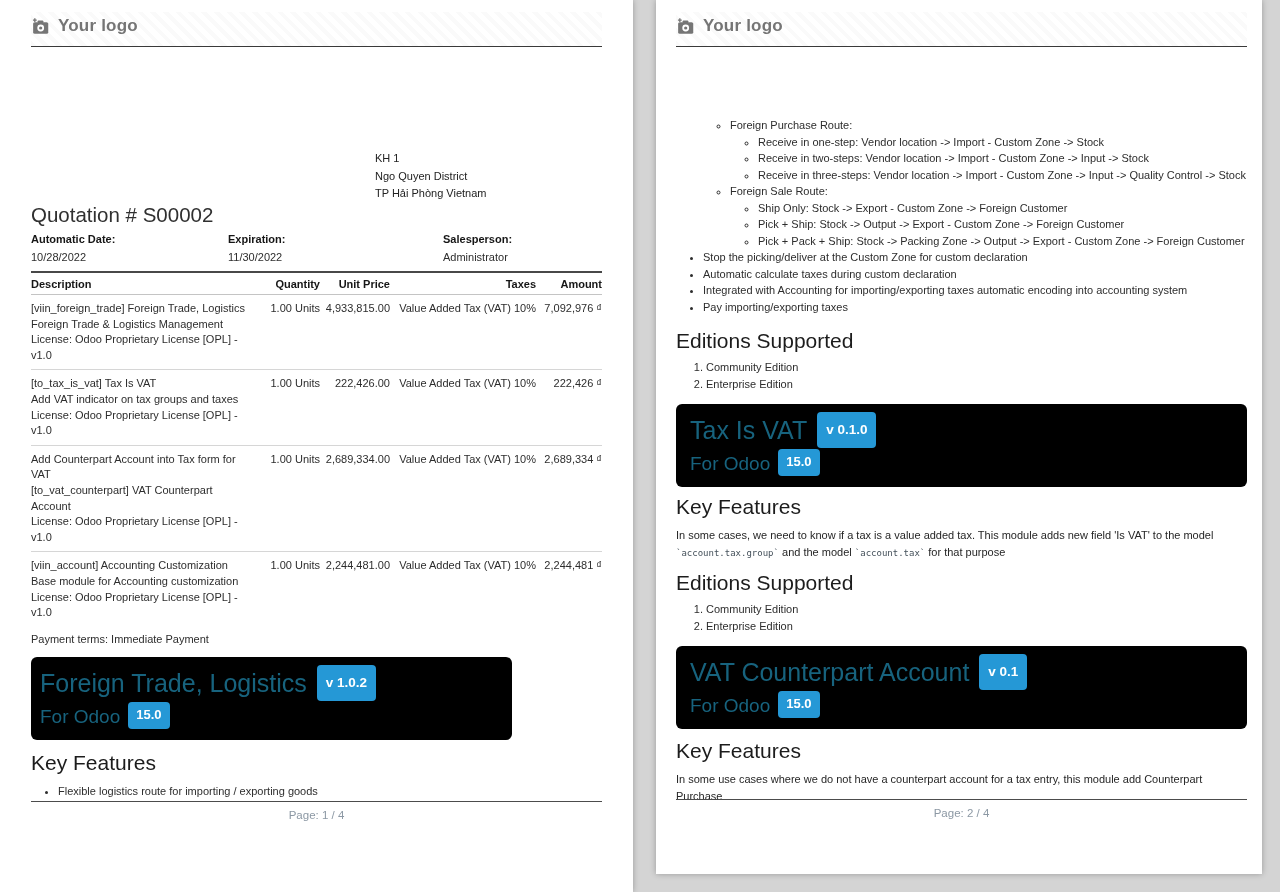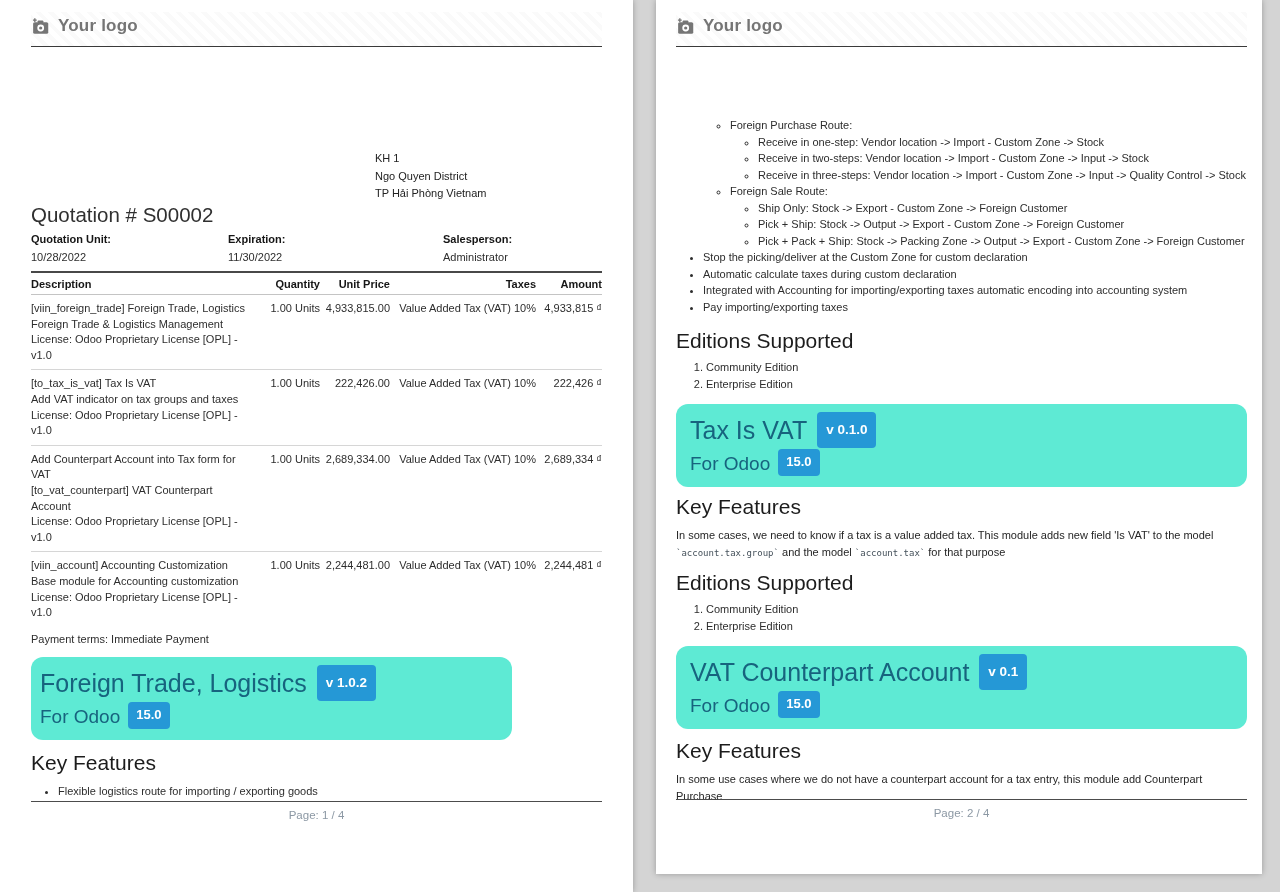--- a/index.html
+++ b/index.html
@@ -49,21 +49,21 @@
   
   .totals{top:527px;left:325px;width:277px;font-size:11px;}
   .totrow{display:flex;justify-content:space-between;padding:4px 1px 5px;}
   .totrow.r0{border-top:2px solid #4f4f4f;border-bottom:1px solid #cfcfcf;}
   .totrow.r1{border-bottom:2px solid #8e8e8e;}
   .totrow .b{font-weight:bold;color:#161616;}
 
   .payterms{top:633px;font-size:11px;}
 
   
-  .banner{background:#5eead4;border-radius:12px;padding:10px 14px 0;box-sizing:border-box;height:83px;}
+  .banner{background:#000000;border-radius:6px;padding:10px 14px 0;box-sizing:border-box;height:83px;}
   .banner .t1{font-size:25px;line-height:31px;color:#17637e;}
   .banner .t2{font-size:19px;line-height:24px;color:#17637e;margin-top:1px;}
   .badge{display:inline-block;background:#2598d6;color:#fff;font-weight:bold;border-radius:4px;
          vertical-align:middle;}
   .badge.v{font-size:13.5px;padding:2px 9px 3px;margin-left:10px;transform:translateY(-2px);}
   .badge.o{font-size:13px;padding:1px 8px 2px;margin-left:8px;transform:translateY(-2px);}
   #pg1 .banner{position:absolute;top:657px;left:31px;width:481px;padding-left:9px;}
 
   .h2{font-size:21px;color:#1c1c1c;}
   #pg1 .kf{top:751px;}
@@ -115,21 +115,21 @@
   <div class="content addr">
     <div>KH 1</div>
     <div>Ngo Quyen District</div>
     <div>TP Hải Phòng Vietnam</div>
   </div>
 
   <div class="content qtitle">Quotation # S00002</div>
 
   <div class="content info">
     <div class="col c0">
-      <div class="lbl">Quotation Unit:</div>
+      <div class="lbl">Automatic Date:</div>
       <div class="val">10/28/2022</div>
     </div>
     <div class="col c1">
       <div class="lbl">Expiration:</div>
       <div class="val">11/30/2022</div>
     </div>
     <div class="col c2">
       <div class="lbl">Salesperson:</div>
       <div class="val">Administrator</div>
     </div>
@@ -146,21 +146,21 @@
 
     <div class="trow tbody-row">
       <div class="desc">
         <div>[viin_foreign_trade] Foreign Trade, Logistics</div>
         <div>Foreign Trade &amp; Logistics Management</div>
         <div>License: Odoo Proprietary License [OPL] - v1.0</div>
       </div>
       <div class="cell-r">1.00 Units</div>
       <div class="cell-r">4,933,815.00</div>
       <div class="cell-r">Value Added Tax (VAT) 10%</div>
-      <div class="cell-r">4,933,815 ₫</div>
+      <div class="cell-r">7,092,976 ₫</div>
     </div>
 
     <div class="trow tbody-row">
       <div class="desc">
         <div>[to_tax_is_vat] Tax Is VAT</div>
         <div>Add VAT indicator on tax groups and taxes</div>
         <div>License: Odoo Proprietary License [OPL] - v1.0</div>
       </div>
       <div class="cell-r">1.00 Units</div>
       <div class="cell-r">222,426.00</div>

